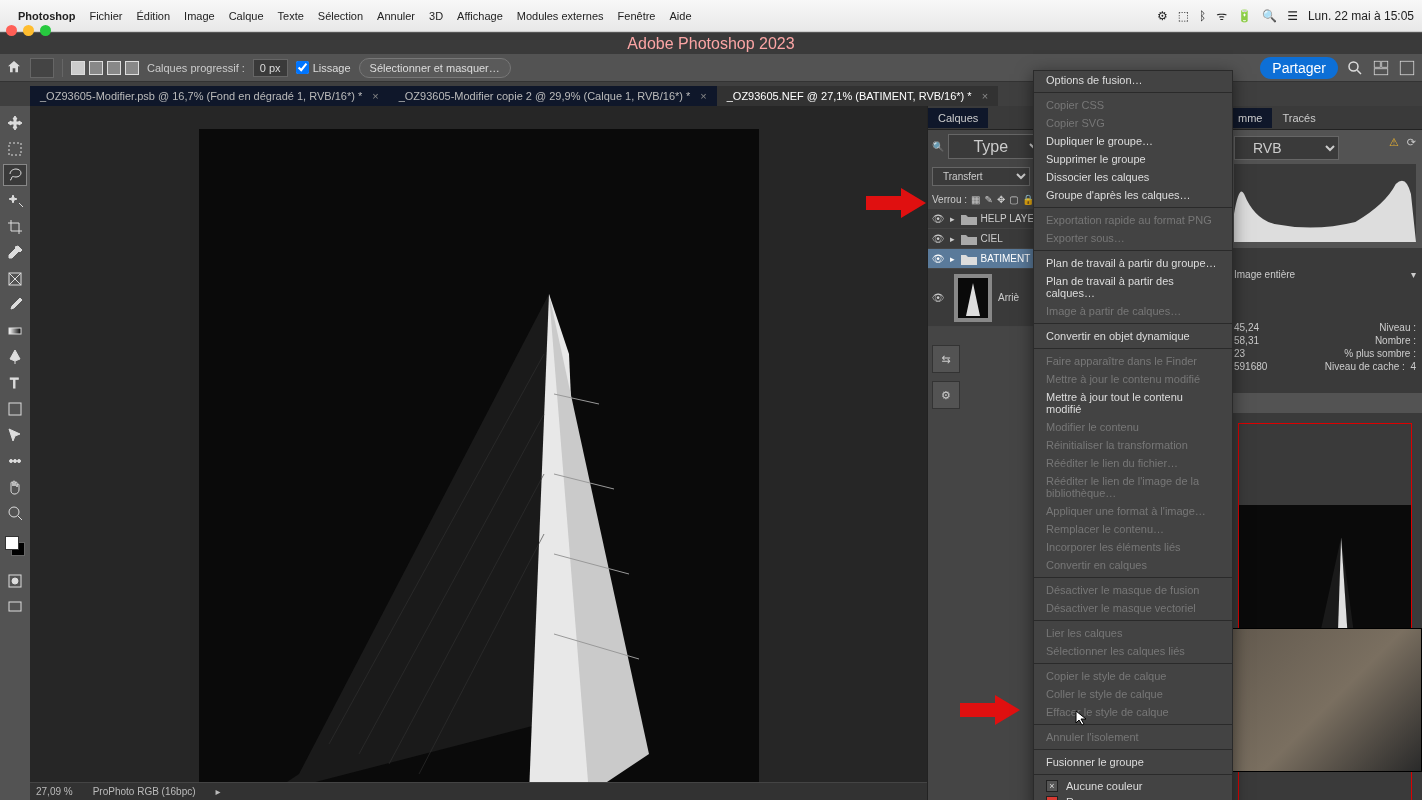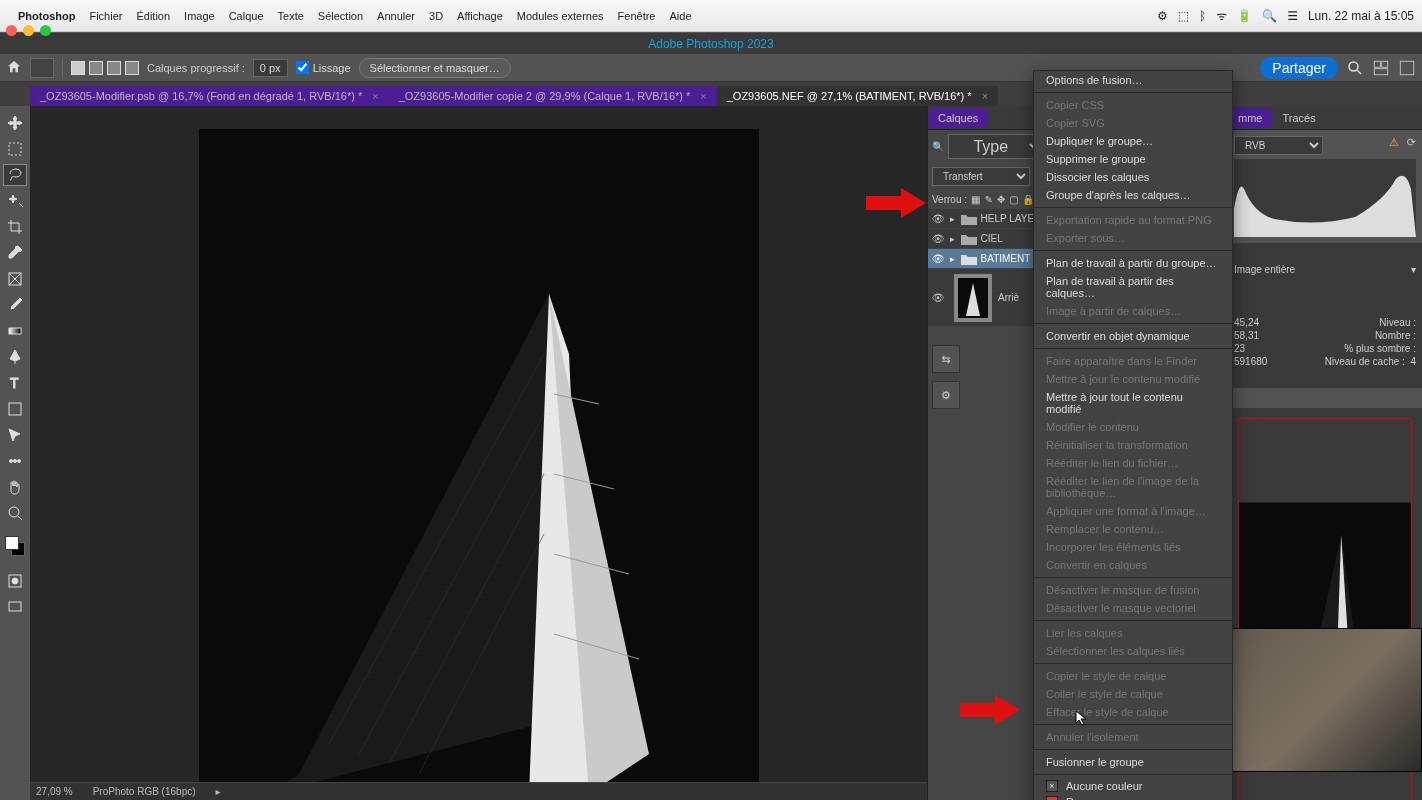--- a/index.html
+++ b/index.html
@@ -6,74 +6,74 @@
 body { width: 1422px; height: 800px; background: #323232; overflow: hidden; position: relative; color: #ccc; font-size: 11px; }
 .menubar { height: 32px; background: linear-gradient(#f8f8f8,#e8e8e8); display: flex; align-items: center; padding: 0 8px; color: #222; border-bottom: 1px solid #ccc; }
 .menubar .apple { font-size: 14px; margin-right: 10px; }
 .menubar .app-name { font-weight: 600; margin-right: 14px; }
 .menubar .menu-item { margin-right: 14px; cursor: default; }
 .menubar .status-right { margin-left: auto; display: flex; align-items: center; gap: 10px; }
 .menubar .status-right span { font-size: 12px; }
 .traffic { position: absolute; top: 25px; left: 6px; display: flex; gap: 6px; }
 .traffic .dot { width: 11px; height: 11px; border-radius: 50%; }
 .traffic .r { background: #ff5f56; } .traffic .y { background: #ffbd2e; } .traffic .g { background: #27c93f; }
-.titlebar { height: 22px; background: #3a3a3a; text-align: center; line-height: 22px; color: #0ea5e9; font-size: 12px; border-top: 1px solid #555; }
+.titlebar { height: 22px; background: #3a3a3a; text-align: center; line-height: 22px; color: #fca5a5; font-size: 16px; border-top: 1px solid #555; }
 .optionsbar { height: 28px; background: #535353; display: flex; align-items: center; padding: 0 6px; gap: 8px; border-bottom: 1px solid #333; }
 .optionsbar .home-icon svg { width: 16px; height: 16px; fill: #ddd; }
 .optionsbar .tool-preset { width: 24px; height: 20px; background: #444; border: 1px solid #666; }
 .optionsbar .val { background: #3a3a3a; padding: 2px 6px; border: 1px solid #666; color:#ddd; }
 .optionsbar .check { display: flex; align-items: center; gap: 4px; color: #ddd; }
 .optionsbar .btn { background: #5a5a5a; border: 1px solid #777; padding: 3px 10px; color: #ddd; border-radius: 10px; }
 .optionsbar .share { margin-left: auto; background: #0d6fd6; color: #fff; padding: 3px 12px; border-radius: 12px; font-size: 14px; }
 .optionsbar .ico { width: 18px; height: 18px; fill: #ddd; }
 .optionsbar .ico-group { display:flex; gap:4px; align-items:center; }
 .optionsbar .ico-group .sq { width:14px; height:14px; border:1px solid #ddd; background:#888; }
 .tabbar { height: 24px; background: #3f3f3f; display: flex; align-items: flex-end; padding-left: 30px; }
-.tabbar .tab { padding: 4px 10px; color: #bbb; background: #4c1d95; font-size: 11px; position: relative; }
+.tabbar .tab { padding: 4px 10px; color: #bbb; background: #0f172a; font-size: 11px; position: relative; }
 .tabbar .tab.active { background: #323232; color: #fff; }
 .tabbar .tab .close { margin-left: 10px; color: #888; }
 .workspace { display: flex; height: 706px; }
 .toolbar-left { width: 30px; background: #535353; display: flex; flex-direction: column; align-items: center; padding-top: 6px; gap: 4px; }
 .toolbar-left .tool { width: 24px; height: 22px; display: flex; align-items: center; justify-content: center; position: relative; }
 .toolbar-left .tool.selected { background: #3a3a3a; border: 1px solid #888; }
 .toolbar-left .tool svg { width: 16px; height: 16px; fill: #ddd; stroke: #ddd; }
 .toolbar-left .swatch { margin-top: 8px; width: 20px; height: 20px; position: relative; }
 .toolbar-left .swatch .fg { width: 14px; height: 14px; background: #fff; border: 1px solid #333; position: absolute; top: 0; left: 0; }
 .toolbar-left .swatch .bg { width: 14px; height: 14px; background: #000; border: 1px solid #666; position: absolute; bottom: 0; right: 0; }
 .canvas-area { flex: 1; background: #262626; position: relative; display:flex; align-items:center; justify-content:center; overflow:hidden; }
 .canvas-img { width: 560px; height: 660px; background: #0a0a0a; position: relative; }
 .canvas-img .building { position: absolute; left: 50%; top: 25%; transform: translateX(-50%); }
 .right-panels { width: 495px; display: flex; }
 .panel-col { background: #535353; border-left: 1px solid #222; display: flex; flex-direction: column; }
 .panel-col.a { width: 300px; }
 .panel-col.b { width: 195px; }
 .panel-tabs { height: 24px; display: flex; align-items: center; background: #3a3a3a; border-bottom: 1px solid #222; }
 .panel-tabs .ptab { padding: 4px 10px; color: #ccc; }
-.panel-tabs .ptab.active { background: #4c1d95; border-radius: 6px; }
+.panel-tabs .ptab.active { background: #0f172a; }
 .layers-panel { flex: 1; display: flex; flex-direction: column; background:#454545; }
 .layers-filter { padding: 4px; display: flex; align-items: center; gap: 4px; }
 .layers-filter select { background: #3a3a3a; color: #ccc; border: 1px solid #666; font-size: 16px; padding: 2px 18px 2px 20px; }
 .layers-blend { padding: 4px; display: flex; align-items: center; gap:6px; }
 .layers-lock { padding: 4px; display: flex; align-items: center; gap: 4px; font-size: 10px; color:#ccc; }
 .layer-list { background: #3a3a3a; }
 .layer-row { display: flex; align-items: center; height: 20px; border-bottom: 1px solid #444; font-size: 10px; }
 .layer-row.big { height: 58px; }
 .layer-row .vis { width: 20px; text-align: center; }
 .layer-row .folder { width: 16px; height: 12px; margin: 0 4px; }
 .layer-row.selected { background: #5a7a9a; color: #fff; }
 .layer-row .chev { margin: 0 2px; font-size: 9px; }
 .layer-row .thumb { width: 38px; height: 48px; background: #888; margin: 0 6px; display:flex; align-items:center; justify-content:center; }
 .context-menu { position: absolute; top: 70px; left: 1033px; width: 200px; background: #434343; border: 1px solid #2a2a2a; box-shadow: 0 4px 16px rgba(0,0,0,.5); z-index: 100; font-size: 11px; }
 .context-menu .mitem { padding: 3px 12px; color: #ddd; }
 .context-menu .mitem.disabled { color: #777; }
 .context-menu .sep { height: 1px; background: #2a2a2a; margin: 3px 0; }
 .context-menu .color-row { display: flex; align-items: center; gap: 8px; padding: 2px 12px; color:#ddd; }
 .context-menu .color-row .sw { width: 12px; height: 12px; border: 1px solid #222; }
 .histogram { padding: 6px; }
-.histogram select { background: #3a3a3a; color: #ccc; border: 1px solid #666; font-size: 10px; padding: 2px 40px 2px 6px; }
+.histogram select { background: #3a3a3a; color: #ccc; border: 1px solid #666; font-size: 14px; padding: 2px 40px 2px 14px; }
 .histo-canvas { width: 100%; height: 78px; background: #3a3a3a; margin-top: 4px; position: relative; }
 .histo-info { background: #3a3a3a; padding: 20px 6px; font-size: 10px; line-height: 13px; color:#ccc; }
 .histo-info .row { display: flex; justify-content: space-between; }
 .footer { position: absolute; bottom: 0; left: 30px; right: 495px; height: 18px; background: #323232; display: flex; align-items: center; font-size: 10px; color: #bbb; padding: 0 6px; gap:20px; border-top:1px solid #444; }
 .arrow-red { position: absolute; width: 60px; height: 30px; }
 .arrow-red svg { width: 100%; height: 100%; }
 .webcam { position: absolute; bottom: 28px; right: 0; width: 256px; height: 144px; background: #333 linear-gradient(135deg, #5a5248 0%, #7a6f60 60%, #2a2a2a 100%); border: 1px solid #000; }
 .prop-panel { width:28px; height:28px; background:#535353; border:1px solid #333; display:flex; align-items:center; justify-content:center; margin-top:4px; }
 .cursor { position: absolute; top: 710px; left: 1075px; z-index: 200; pointer-events: none; }
 </style>

